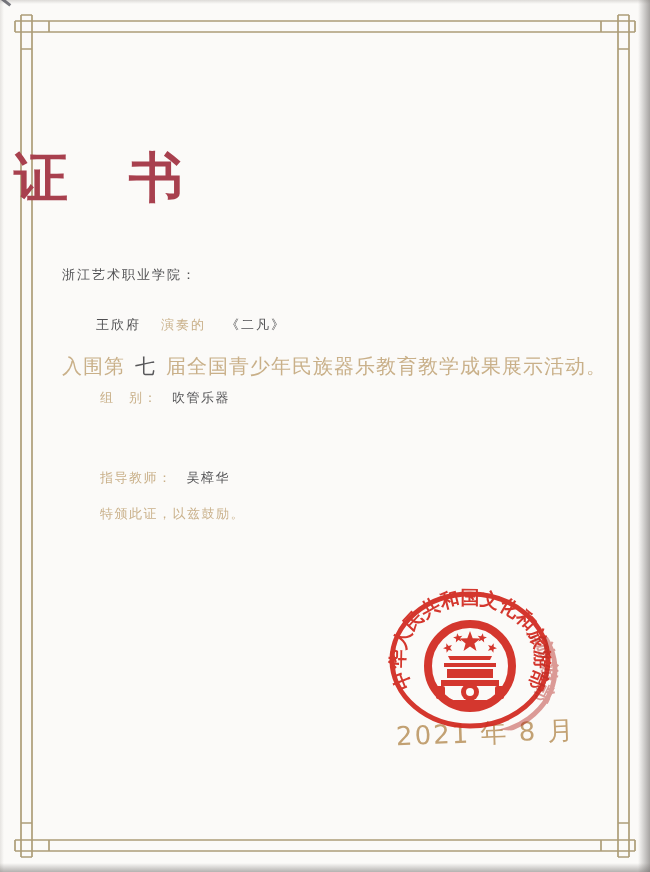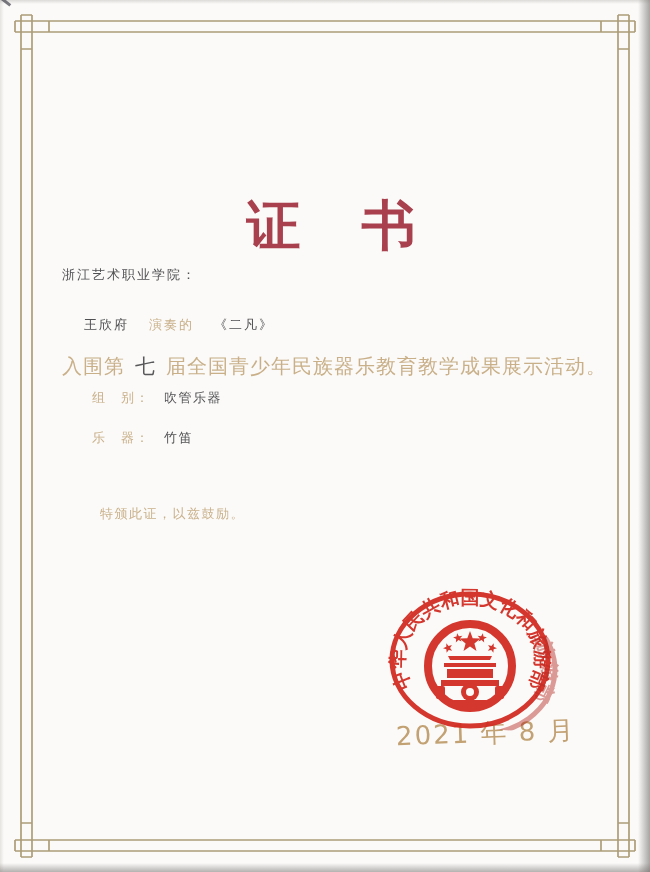--- a/index.html
+++ b/index.html
@@ -18,32 +18,32 @@
   .edge-top{left:0;top:0;width:100%;height:4px;
     background:linear-gradient(to bottom, rgba(130,125,120,0.25), rgba(130,125,120,0));}
   .edge-left{left:0;top:0;width:4px;height:100%;
     background:linear-gradient(to right, rgba(130,125,120,0.18), rgba(130,125,120,0));}
   .corner-mark{position:absolute;left:-4px;top:-1px;width:16px;height:3px;
     background:#4c4c56;transform:rotate(38deg);opacity:0.75;}
   .frame{position:absolute;left:0;top:0;}
 
   .title{
     position:absolute;left:0;top:142px;width:100%;
-    text-align:center;padding-left:14px;box-sizing:border-box;
+    text-align:left;padding-left:14px;box-sizing:border-box;
     font-size:54px;font-weight:700;color:#a8404e;
-    word-spacing:38px;letter-spacing:2px;margin-top:48px;
+    word-spacing:38px;letter-spacing:2px;
   }
   .line{position:absolute;white-space:nowrap;font-size:13px;color:#505052;}
   .salutation{left:62px;top:266px;letter-spacing:2px;}
-  .perf-line{left:84px;top:316px;letter-spacing:2px;}
+  .perf-line{left:96px;top:316px;letter-spacing:2px;}
   .gold{color:#c9b089;}
   .perf-line .verb{margin:0 20px;}
   .award-line{left:62px;top:353px;font-size:20px;color:#c9b089;letter-spacing:1px;text-align:center;}
   .award-line .num{color:#58585a;margin:0 10px;}
-  .field{left:92px;letter-spacing:1.5px;}
+  .field{left:100px;letter-spacing:1.5px;}
   .field .value{color:#525254;margin-left:14px;}
   .f0{top:389px;} .f1{top:429px;} .f2{top:469px;}
   .closing{left:100px;top:505px;color:#c9b089;letter-spacing:1.5px;text-align:right;}
 
   .date{
     position:absolute;left:396px;top:716px;
     font-size:26px;color:#c2a173;letter-spacing:2px;white-space:nowrap;
     transform:rotate(-2deg);
   }
   .seal{position:absolute;left:384px;top:588px;overflow:visible;}
@@ -77,22 +77,22 @@
   <div class="title">证 书</div>
 
   <div class="line salutation">浙江艺术职业学院：</div>
 
   <div class="line perf-line"><span>王欣府</span><span class="gold verb">演奏的</span><span>《二凡》</span></div>
 
   <div class="line award-line"><span>入围第</span><span class="num">七</span><span>届全国青少年民族器乐教育教学成果展示活动。</span></div>
 
   <div class="line field f0"><span class="gold">组　别：</span><span class="value">吹管乐器</span></div>
 
-  <div class="line field f1"><span class="gold">乐　器：</span><span class="value">竹笛</span></div>
 
+  <div class="line field f2"><span class="gold">指导教师：</span><span class="value">吴樟华</span></div>
 
   <div class="line closing">特颁此证，以兹鼓励。</div>
 
   <div class="date">2021 年 8 月</div>
 
   <svg class="seal" width="172" height="152" viewBox="0 0 172 152">
     <defs>
       <path id="sealArc" d="M 26.2,95.7 A 66,56 0 1 1 145.8,95.7"></path>
       <clipPath id="ghostClip">
           <rect x="100" y="36" width="76" height="96"></rect>

